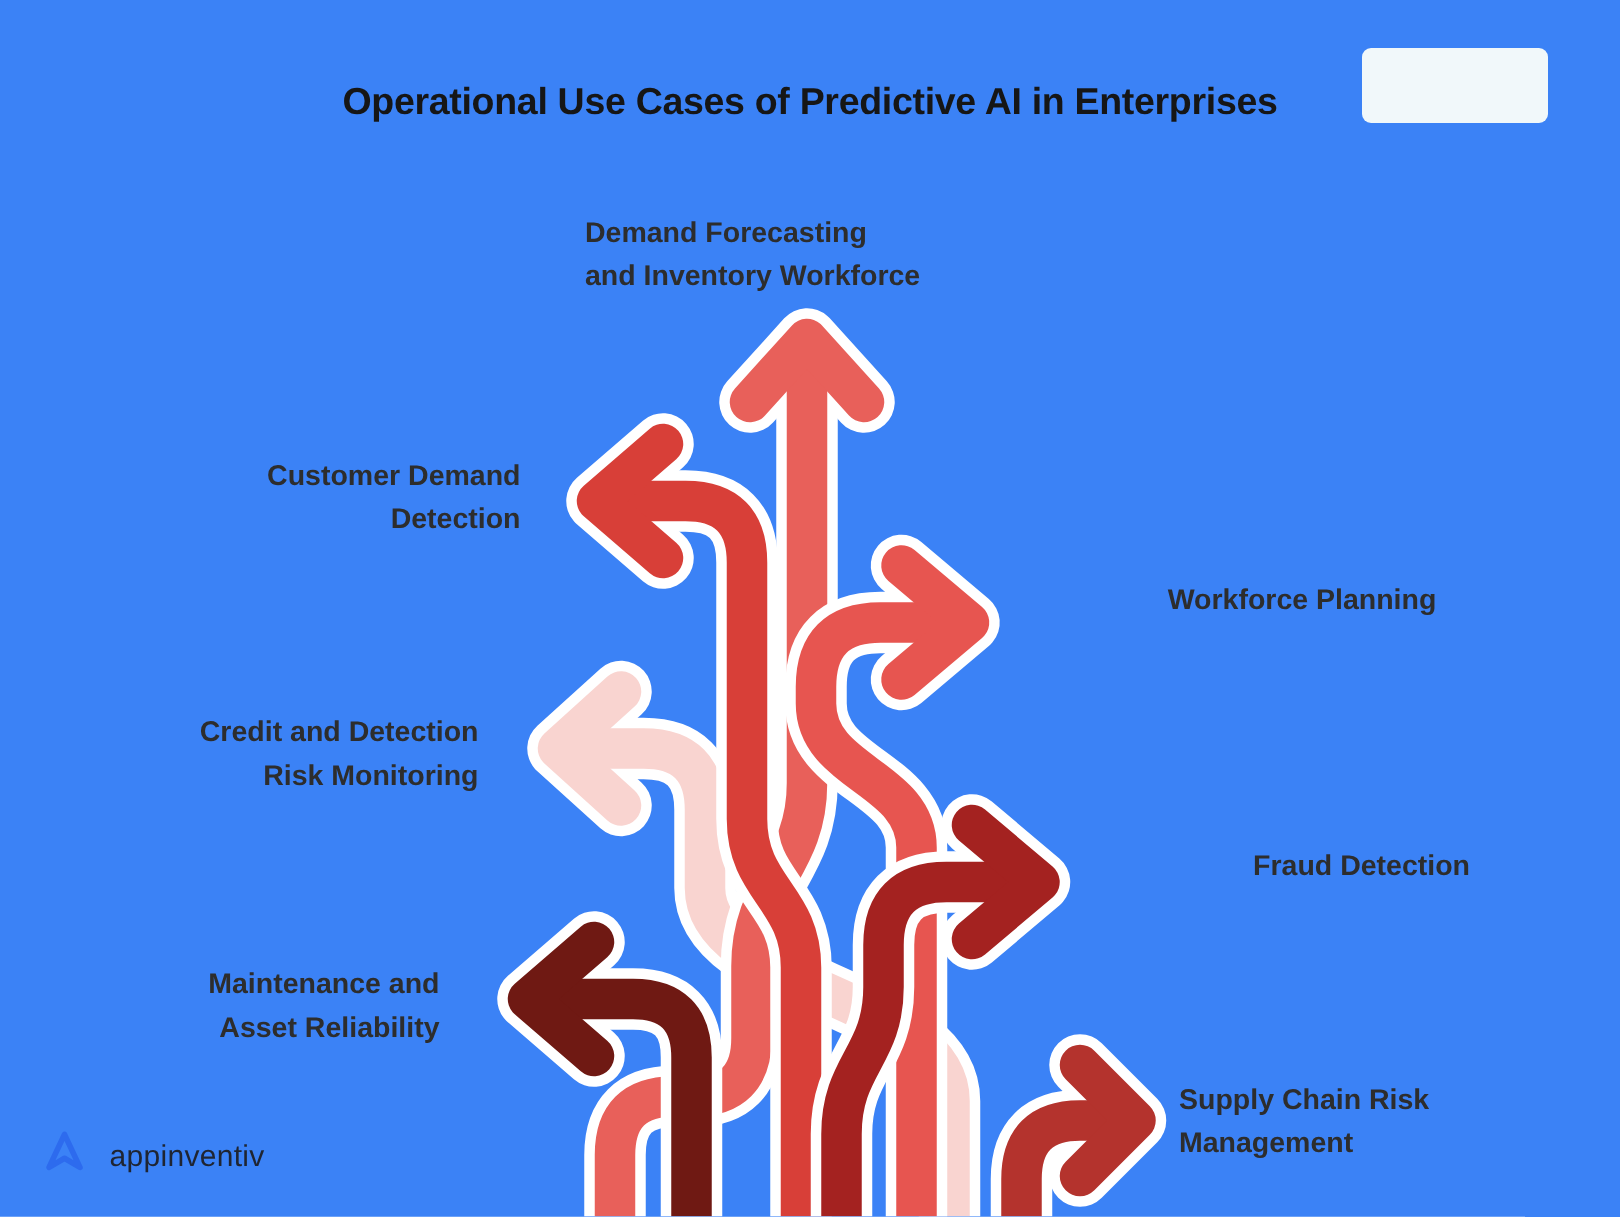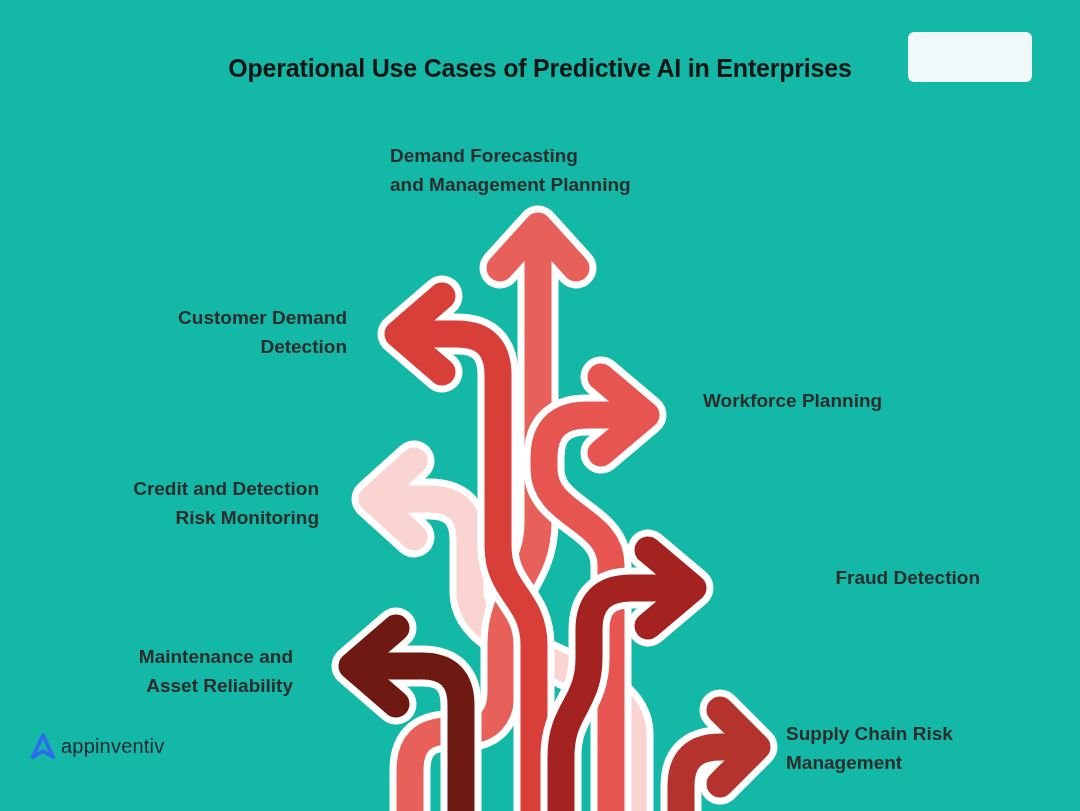--- a/index.html
+++ b/index.html
@@ -1,19 +1,19 @@
 <!DOCTYPE html>
 <html><head>
 <meta charset="utf-8">
 <style>
   html,body{margin:0;padding:0;}
   .canvas{
     position:relative;
     width:1080px;height:811px;
-    background:#14b8a6;
+    background:#3b82f6;
     overflow:hidden;
     font-family:"Liberation Sans", sans-serif;
   }
   .corner-panel{
     position:absolute;left:908px;top:32px;width:124px;height:50px;
     background:#F1F8FA;border-radius:6px;
   }
   .title{
     position:absolute;left:0;top:54px;width:1080px;
     text-align:center;
@@ -27,28 +27,28 @@
   .line{stroke-width:27px;stroke-linecap:butt;stroke-linejoin:round;}
   .head{stroke-linecap:round;}
   .uc-label{
     position:absolute;
     font-size:19px;font-weight:700;color:#2D2D2D;
     line-height:29px;
   }
   .uc-label span{display:block;}
   .lbl-demand{left:390px;top:141px;width:300px;text-align:left;}
   .lbl-churn{left:97px;top:303px;width:250px;text-align:right;}
-  .lbl-workforce{left:703px;top:386px;width:280px;text-align:left;}
+  .lbl-workforce{left:728px;top:386px;width:280px;text-align:center;}
   .lbl-credit{left:69px;top:474px;width:250px;text-align:right;}
   .lbl-fraud{left:730px;top:563px;width:250px;text-align:right;}
   .lbl-maintenance{left:43px;top:642px;width:250px;text-align:right;}
   .lbl-supply{left:786px;top:719px;width:230px;text-align:left;}
   .logo{
-    position:absolute;left:28px;top:730px;
-    display:flex;align-items:center;gap:3px;
+    position:absolute;left:28px;top:751px;
+    display:flex;align-items:flex-end;gap:15px;
   }
   .logo-text{
     font-size:20px;font-weight:500;color:#1F2532;letter-spacing:0.2px;
   }
 </style>
 </head>
 <body>
 
 <div class="canvas">
 
@@ -103,21 +103,21 @@
     <g>
       <path class="casing" d="M 561 811 L 561 756 C 561 710 589 704 589 658 L 589 630 Q 589 588 631 588 L 681 588"></path>
       <path class="casing" d="M 648 550 L 693 588 L 648 626"></path>
       <path class="line" d="M 561 811 L 561 756 C 561 710 589 704 589 658 L 589 630 Q 589 588 631 588 L 681 588" stroke="#A42220"></path>
       <path class="line head" d="M 648 550 L 693 588 L 648 626" stroke="#A42220"></path>
     </g>
   </svg>
 
   <div class="uc-label lbl-demand">
     <span>Demand Forecasting</span>
-    <span>and Management Planning</span>
+    <span>and Inventory Workforce</span>
   </div>
 
   <div class="uc-label lbl-churn">
     <span>Customer Demand</span>
     <span>Detection</span>
   </div>
 
   <div class="uc-label lbl-workforce">
     <span>Workforce Planning</span>
   </div>

